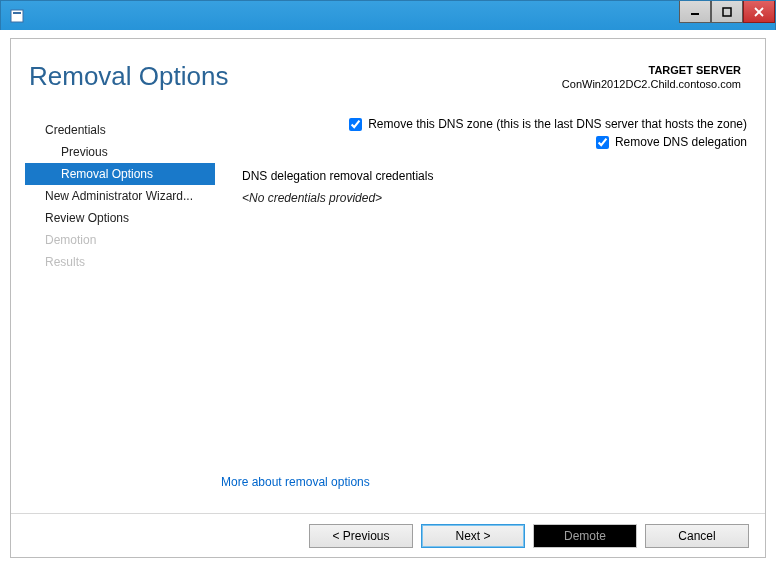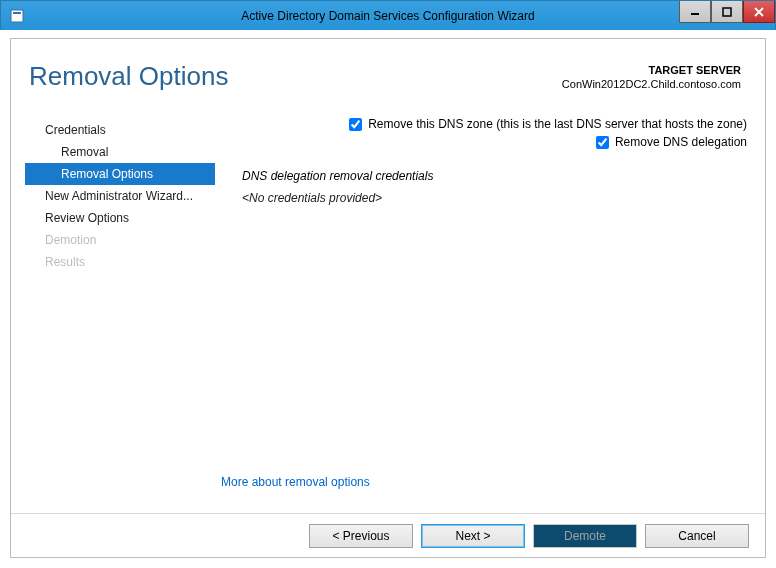--- a/index.html
+++ b/index.html
@@ -111,21 +111,20 @@
     display:flex; align-items:center;
     margin-bottom: 4px;
     font-size: 12px;
     justify-content: flex-end;
   }
   .chk-row input { margin: 0 6px 0 0; width:13px;height:13px;}
   .sub-label {
     margin-top: 20px;
     margin-left: 21px;
     font-size: 12px;
-    font-style: italic;
   }
   .cred-row {
     display:flex;
     align-items:center;
     margin-top: 8px;
     margin-left: 21px;
   }
   .cred-text {
     flex: 1;
     font-size: 12px;
@@ -167,35 +166,34 @@
     border: 1px solid #9f9f9f;
     cursor: default;
     padding: 0;
   }
   .footer button.default {
     border: 1px solid #3399dd;
     box-shadow: 0 0 0 1px #7ac3ef inset;
   }
   .footer button:disabled {
     color: #a0a0a0;
-    background: #0c4a6e;
+    background: #000000;
     border-color:#c8c8c8;
   }
 </style>
 </head>
 <body>
 
 <div class="titlebar">
   <div class="app-icon">
     <svg width="14" height="14" viewBox="0 0 14 14">
         <rect x="1" y="1" width="12" height="12" fill="#fff" stroke="#3a6ea5"></rect>
         <rect x="3" y="3" width="8" height="2" fill="#3a6ea5"></rect>
       </svg>
   </div>
-  <div class="title">Active Directory Domain Services Configuration Wizard</div>
   <div class="win-controls">
     <div class="win-btn">
         <svg width="10" height="10">
           <line x1="1" y1="7" x2="9" y2="7" stroke="#000" stroke-width="2"></line>
         </svg>
       </div>
     <div class="win-btn">
         <svg width="10" height="10">
           <rect x="1" y="1" width="8" height="8" fill="none" stroke="#000" stroke-width="1.5"></rect>
         </svg>
@@ -214,21 +212,21 @@
 
     <div class="heading">Removal Options</div>
 
     <div class="target-box">
       <div class="t-label">TARGET SERVER</div>
       <div>ConWin2012DC2.Child.contoso.com</div>
     </div>
 
     <div class="nav">
       <div class="nav-item">Credentials</div>
-      <div class="nav-item sub">Removal</div>
+      <div class="nav-item sub">Previous</div>
       <div class="nav-item sub selected">Removal Options</div>
       <div class="nav-item">New Administrator Wizard...</div>
       <div class="nav-item">Review Options</div>
       <div class="nav-item disabled">Demotion</div>
       <div class="nav-item disabled">Results</div>
     </div>
 
     <div class="main">
       <label class="chk-row">
         <input type="checkbox" checked="" style="">

